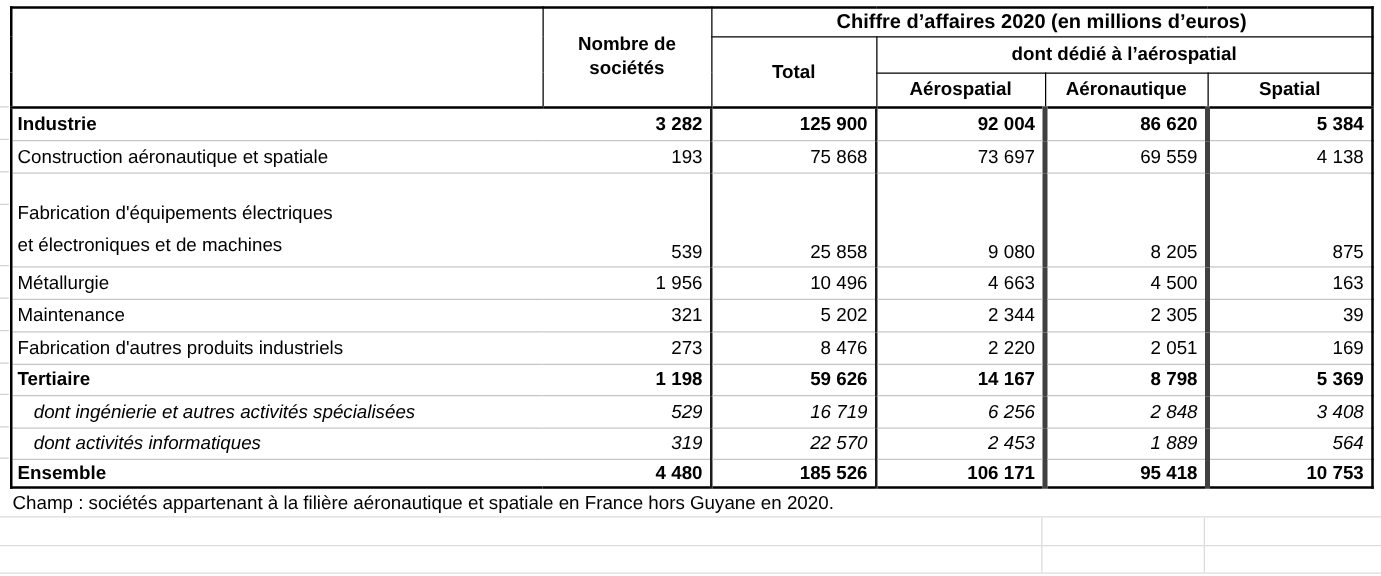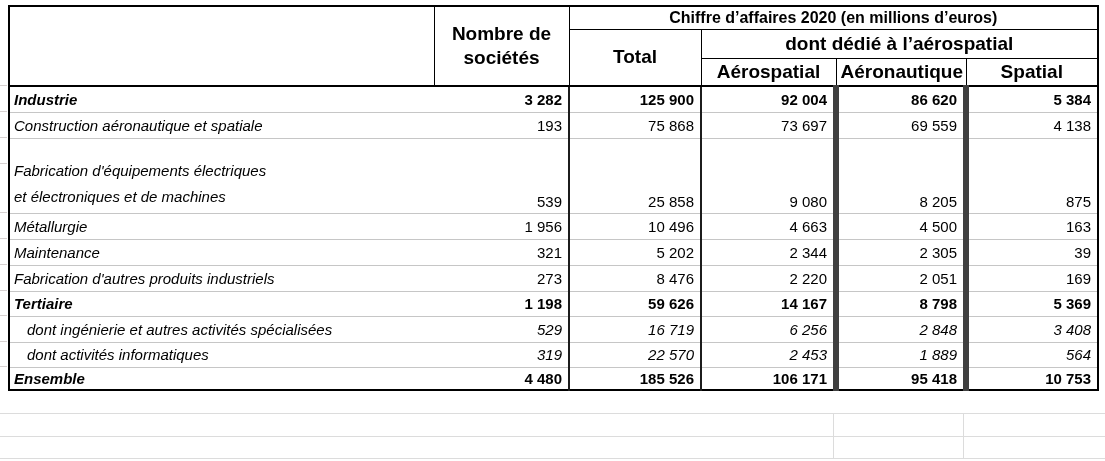--- a/index.html
+++ b/index.html
@@ -21,21 +21,21 @@
     width: 1089px;
     border-collapse: collapse;
     table-layout: fixed;
     border: 2px solid #000;
   }
 
   
   thead th {
     border: 1px solid #000;
     font-weight: 700;
-    font-size: 19px;
+    font-size: 15px;
     text-align: center;
     vertical-align: middle;
     padding: 0 4px;
     background: #fff;
   }
   tr.h1 { height: 23px; }
   tr.h2 { height: 29px; }
   tr.h3 { height: 28px; }
   .th-ca { font-size: 16px; }
   .th-societes { white-space: pre-line; line-height: 1.25; }
@@ -43,23 +43,23 @@
   
   tbody td {
     font-size: 15px;
     padding: 0 5px;
     vertical-align: middle;
     border-bottom: 1px solid #c6c6c6;
     overflow: hidden;
     white-space: nowrap;
   }
   tbody tr:first-child td { border-top: 2px solid #000; }
-  td.lbl { text-align: left; padding-left: 4px; font-style: italic; }
+  td.lbl { text-align: left; padding-left: 4px; }
   td.num { text-align: right; padding-right: 6px; }
-  td.v-light { border-left: 6px solid #404040; }
+  td.v-light { border-left: 4px solid #404040; }
   td.v-dark  { border-left: 2px solid #1c1c1c; padding-left: 32px; }
 
   tr.r26 { height: 26px; }
   tr.r25 { height: 25px; }
   tr.r23 { height: 23px; }
   tr.tall { height: 75px; margin-top: 43px; }
   tr.tall td { vertical-align: bottom; padding-bottom: 3px; }
   tr.tall td.lbl { white-space: pre-line; line-height: 26px; }
 
   tr.bold td { font-weight: 700; }
@@ -194,20 +194,21 @@
         <td class="num">4 480</td>
         <td class="num v-dark">185 526</td>
         <td class="num v-dark">106 171</td>
         <td class="num v-light">95 418</td>
         <td class="num v-light">10 753</td>
       </tr>
     </tbody>
   </table>
 
   <div class="notes">
+    <div>Champ : sociétés appartenant à la filière aéronautique et spatiale en France hors Guyane en 2020.</div>
   </div>
 
   <div class="gl-h" style="top:413px"></div>
   <div class="gl-h" style="top:436px"></div>
   <div class="gl-h" style="top:458px"></div>
   <div class="gl-v" style="left:833px; top:414px; height:44px"></div>
   <div class="gl-v" style="left:963px; top:414px; height:44px"></div>
 
   <div class="tick" style="top:85px"></div>
   <div class="tick" style="top:111px"></div>

